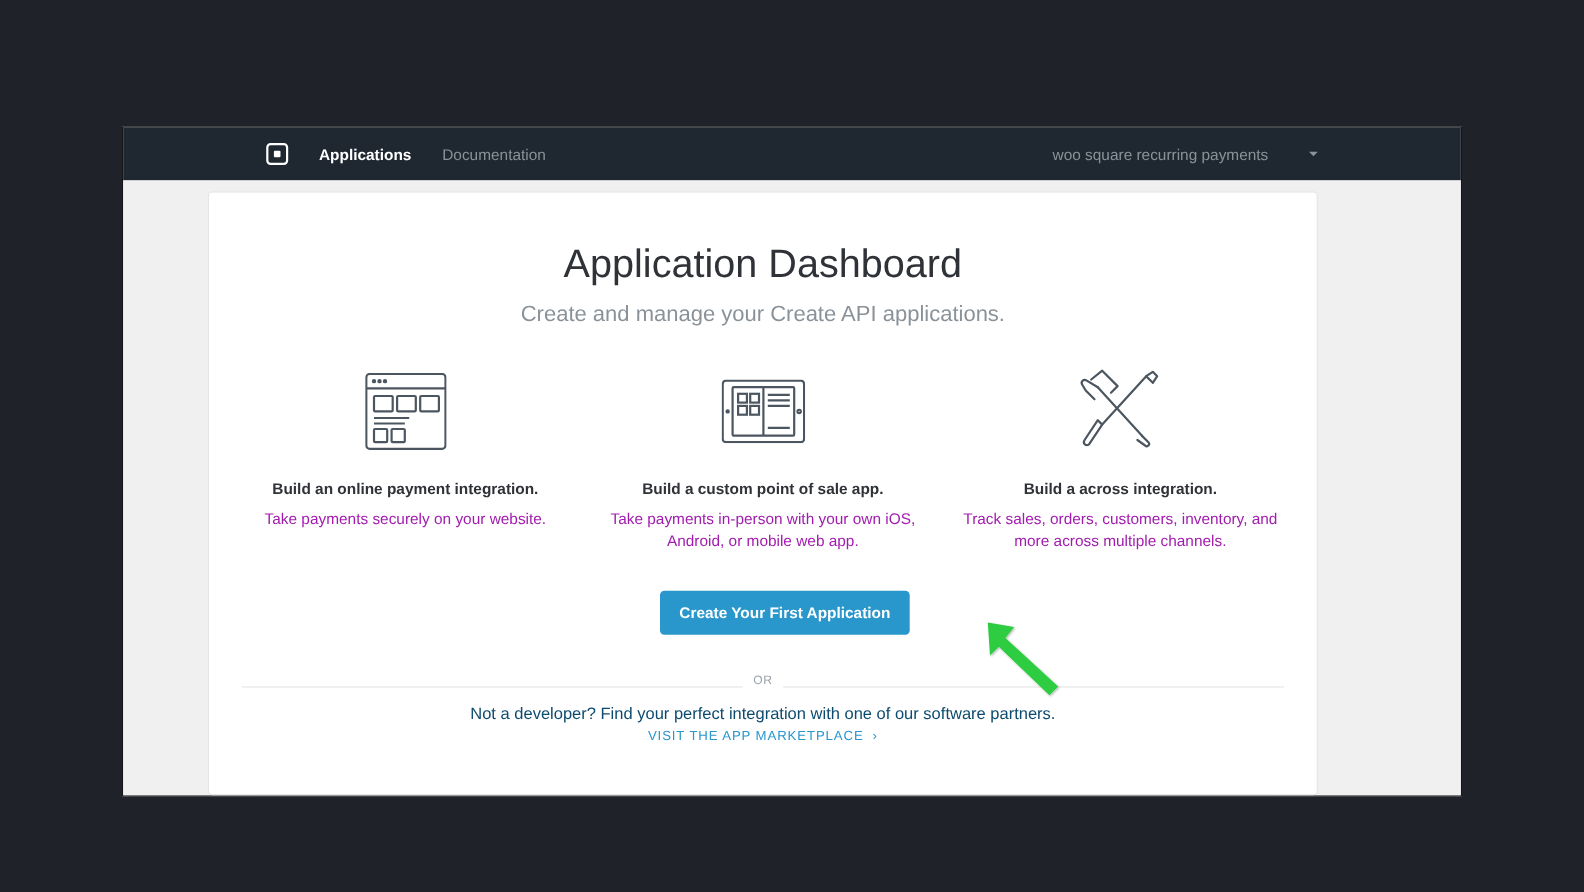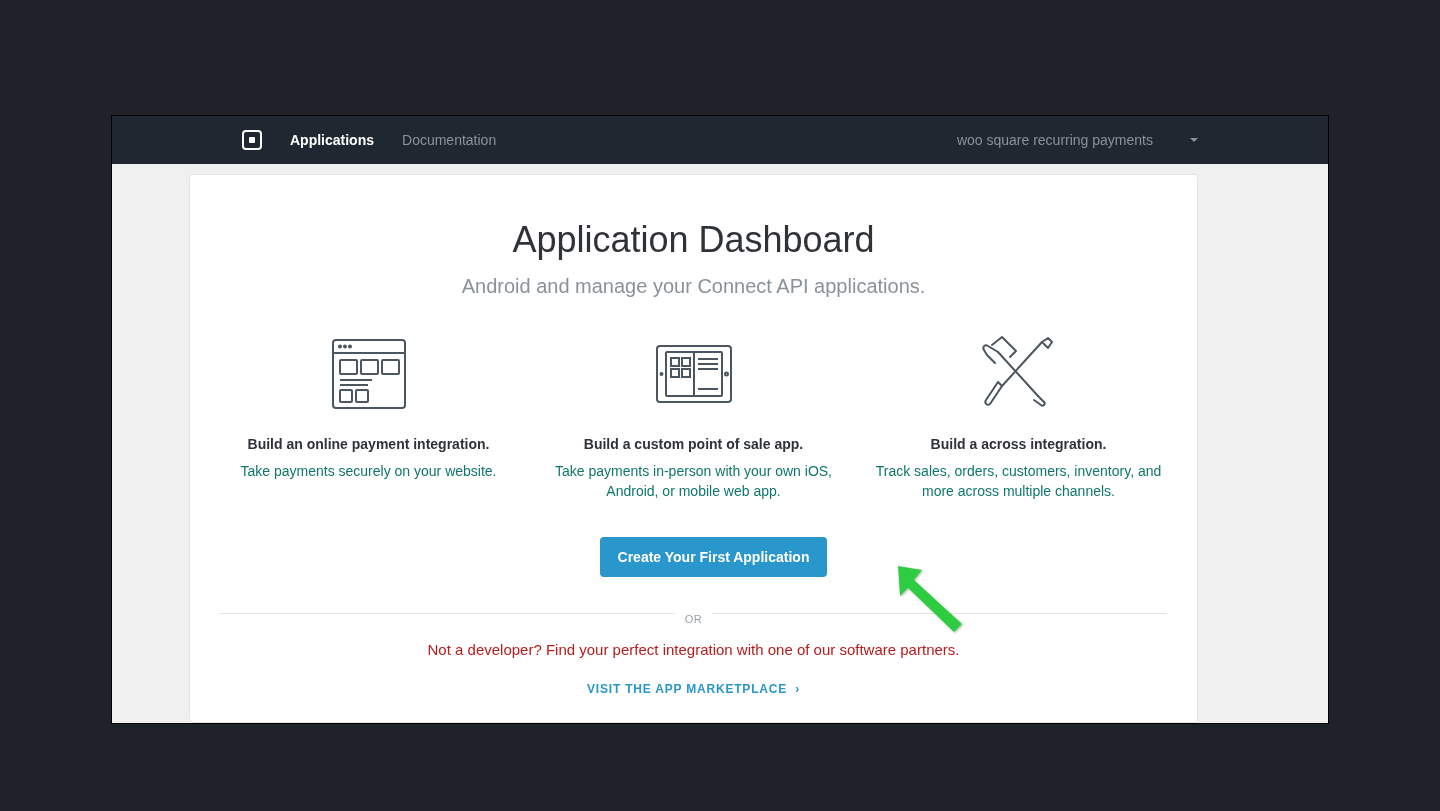--- a/index.html
+++ b/index.html
@@ -109,57 +109,57 @@
     margin-bottom: 22px;
   }
   .col-heading {
     font-size: 14px;
     font-weight: 700;
     color: #2f3237;
     margin-bottom: 10px;
   }
   .col-desc {
     font-size: 14px;
-    color: #0f766e;
+    color: #a21caf;
     line-height: 1.4;
   }
   .cta-row {
     text-align: center;
     margin-top: 36px;
     position: relative;
   }
   .cta-button {
     background: #2996cc;
     color: #fff;
     border: none;
     border-radius: 4px;
     padding: 12px 18px;
     font-size: 14px;
     font-weight: 600;
     cursor: pointer;
     margin-left: 40px;
   }
   .divider-row {
     display: flex;
-    align-items: flex-start;
+    align-items: flex-end;
     margin: 36px 14px 16px 14px;
   }
   .line { flex: 1; height: 1px; background: #e4e4e4; }
   .or-label { font-size: 11px; color: #9ba1a8; padding: 0 10px; letter-spacing: 0.5px; }
   .not-dev {
     text-align: center;
     font-size: 15px;
-    color: #b91c1c;
-    margin-bottom: 24px;
+    color: #0c4a6e;
+    margin-bottom: 4px;
   }
   .marketplace-link {
     display: block;
     text-align: center;
     font-size: 12px;
-    font-weight: 700;
+    font-weight: 400;
     letter-spacing: 0.8px;
     color: #2996cc;
     cursor: pointer;
   }
   .chevron-right {
     display: inline-block;
     margin-left: 4px;
   }
   .green-arrow {
     position: absolute;
@@ -182,21 +182,21 @@
     <div class="spacer"></div>
     <div class="account">
       <span>woo square recurring payments</span>
       <span class="caret-down"></span>
     </div>
   </div>
 
   <div class="content-area">
     <div class="card">
       <h1 class="title">Application Dashboard</h1>
-      <div class="subtitle">Android and manage your Connect API applications.</div>
+      <div class="subtitle">Create and manage your Create API applications.</div>
 
       <div class="columns">
 
         <div class="col">
           <div class="icon-wrap">
             <svg width="74" height="70" viewBox="0 0 74 70" fill="none" stroke="#4c5660" stroke-width="2">
               <rect x="1" y="1" width="72" height="68" rx="3"></rect>
               <line x1="1" y1="14" x2="73" y2="14"></line>
               <circle cx="8" cy="7.5" r="1" fill="#4c5660"></circle>
               <circle cx="13" cy="7.5" r="1" fill="#4c5660"></circle>

